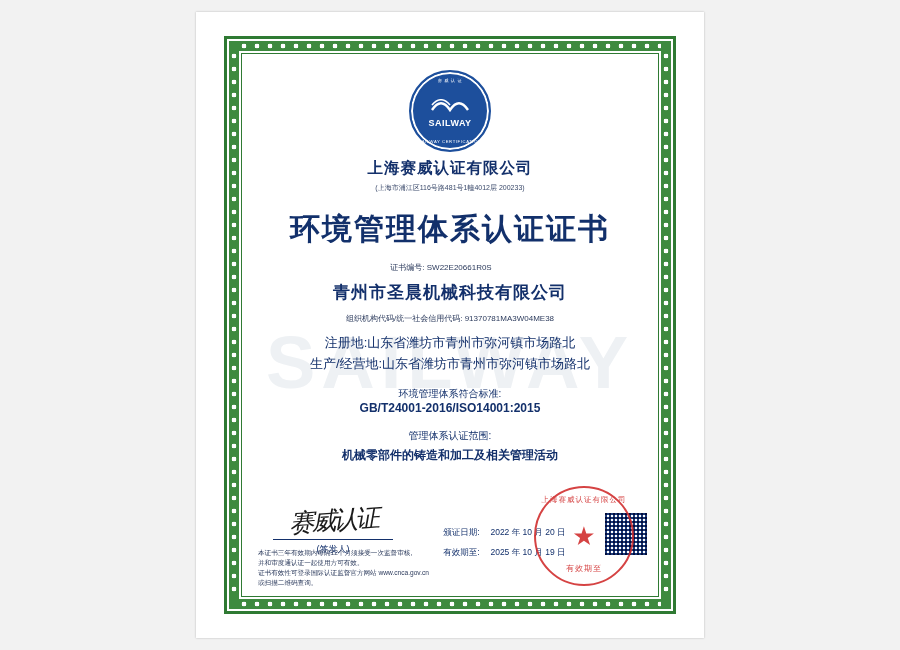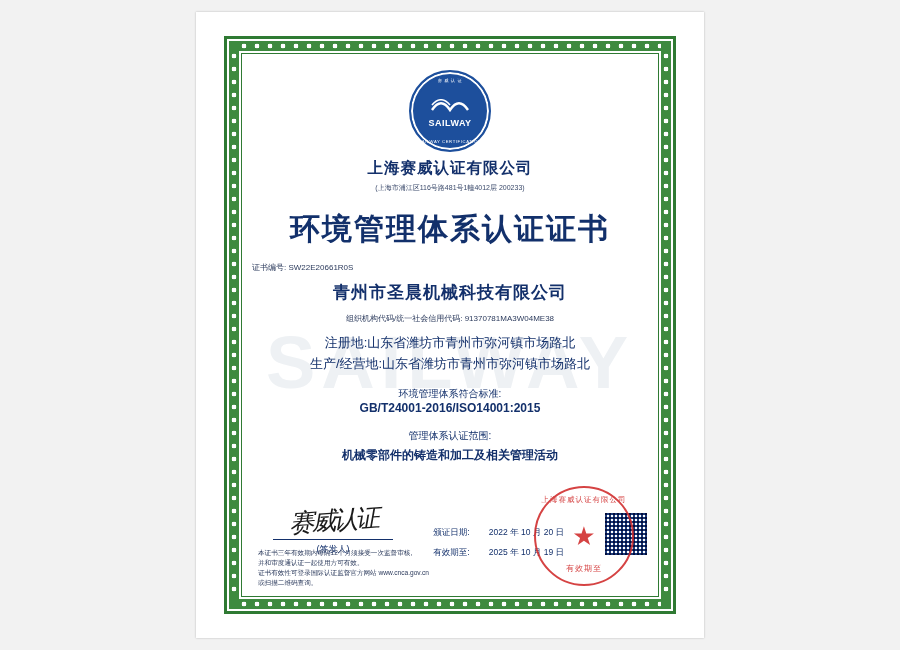--- a/index.html
+++ b/index.html
@@ -120,21 +120,21 @@
     font-size:7px;color:#3b4a6b;margin-top:4px;
   }
   .title{
     position:relative;z-index:2;
     font-size:30px;font-weight:bold;color:#12306b;
     margin-top:16px;letter-spacing:2px;
   }
   .cert-no{
     position:relative;z-index:2;
     font-size:8px;color:#2b3a5c;
-    text-align:left;
+    text-align:center;
     margin-top:12px;
     padding-right:18px;
   }
   .hereby{
     position:relative;z-index:2;
     font-size:11px;font-weight:bold;color:#13306b;
     margin-top:8px;
   }
   .company{
     position:relative;z-index:2;
@@ -183,21 +183,21 @@
     transform:rotate(-4deg);
     letter-spacing:-3px;
   }
   .sig-line{
     width:120px;height:1px;background:#13306b;margin:2px auto 0 auto;
   }
   .sig-label{
     font-size:9px;color:#13306b;margin-top:3px;
   }
   .dates{
-    position:absolute;right:84px;top:18px;text-align:right;
+    position:absolute;right:74px;top:18px;text-align:center;
     font-size:8.5px;color:#13306b;line-height:20px;
   }
   .dates .dval{display:inline-block;min-width:92px;}
   .qr{
     position:absolute;right:0;top:8px;
     width:42px;height:42px;
     background:
       repeating-linear-gradient(0deg,#1b3a7a 0 2px, #ffffff 2px 4px),
       repeating-linear-gradient(90deg,#1b3a7a 0 2px, #ffffff 2px 4px);
     background-blend-mode:multiply;

